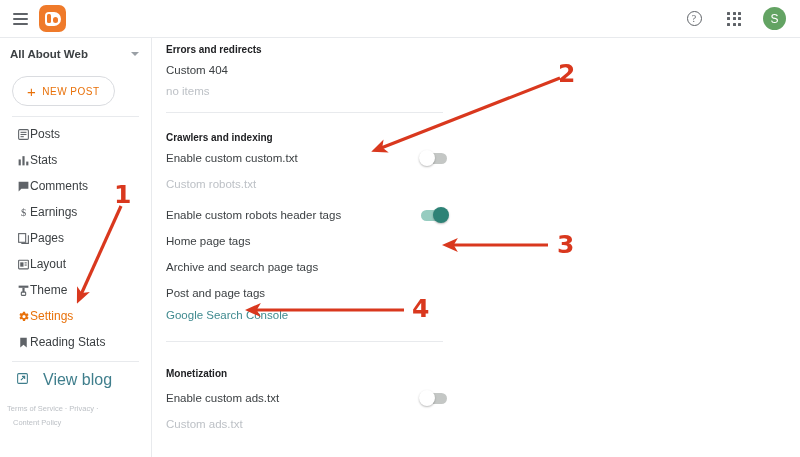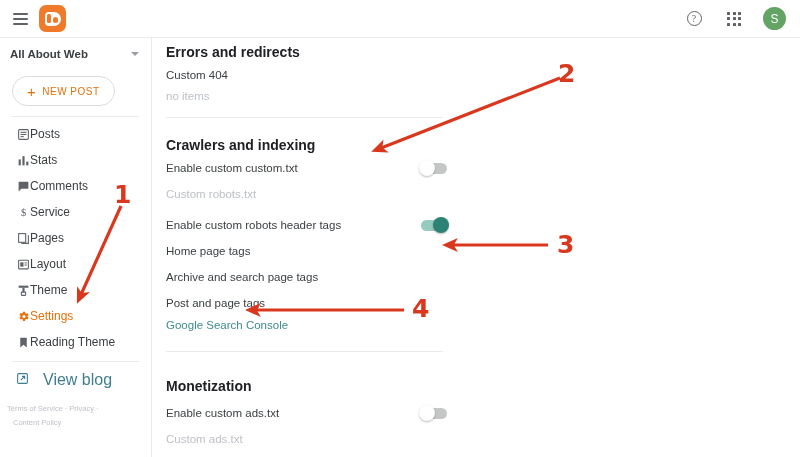--- a/index.html
+++ b/index.html
@@ -175,21 +175,21 @@
     width: 648px; height: 419px;
     background: #ffffff;
     overflow: hidden;
   }
   .content {
     width: 285px;
     margin-left: 14px;
     padding-top: 0px;
   }
   .sec-title {
-    font-size: 14px; font-weight: bold; color: #202124;
+    font-size: 10px; font-weight: bold; color: #202124;
     padding-top: 6px; padding-bottom: 2px;
   }
   .row {
     display: flex; align-items: center;
     min-height: 26px;
     cursor: pointer;
   }
   .row .label {
     font-size: 11.5px; color: #3c4043; flex: 1;
   }
@@ -322,21 +322,21 @@
       </span>
       <span>Comments</span>
     </div>
 
     <div class="nav-item">
       <span class="ico">
         <svg width="13" height="13" viewBox="0 0 24 24">
             <text x="12" y="19" text-anchor="middle" font-size="19" font-family="Liberation Serif, serif" fill="#5f6368">$</text>
           </svg>
       </span>
-      <span>Service</span>
+      <span>Earnings</span>
     </div>
 
     <div class="nav-item">
       <span class="ico">
         <svg width="13" height="13" viewBox="0 0 24 24">
             <rect x="3" y="3" width="13" height="16" fill="none" stroke="#5f6368" stroke-width="2"></rect>
             <path d="M8 21h13V6" fill="none" stroke="#5f6368" stroke-width="2"></path>
           </svg>
       </span>
       <span>Pages</span>
@@ -373,21 +373,21 @@
       </span>
       <span>Settings</span>
     </div>
 
     <div class="nav-item">
       <span class="ico">
         <svg width="13" height="13" viewBox="0 0 24 24">
             <path d="M6 3h12v18l-6-5-6 5z" fill="#5f6368"></path>
           </svg>
       </span>
-      <span>Reading Theme</span>
+      <span>Reading Stats</span>
     </div>
 
     <div class="side-divider" style="margin-top:6px;"></div>
 
     <div class="viewblog">
       <span class="ico">
         <svg width="13" height="13" viewBox="0 0 24 24">
             <rect x="3" y="3" width="18" height="18" rx="2" fill="none" stroke="#3f7e8c" stroke-width="2"></rect>
             <path d="M9 15L16 8M11 8h5v5" fill="none" stroke="#3f7e8c" stroke-width="2"></path>
           </svg>

